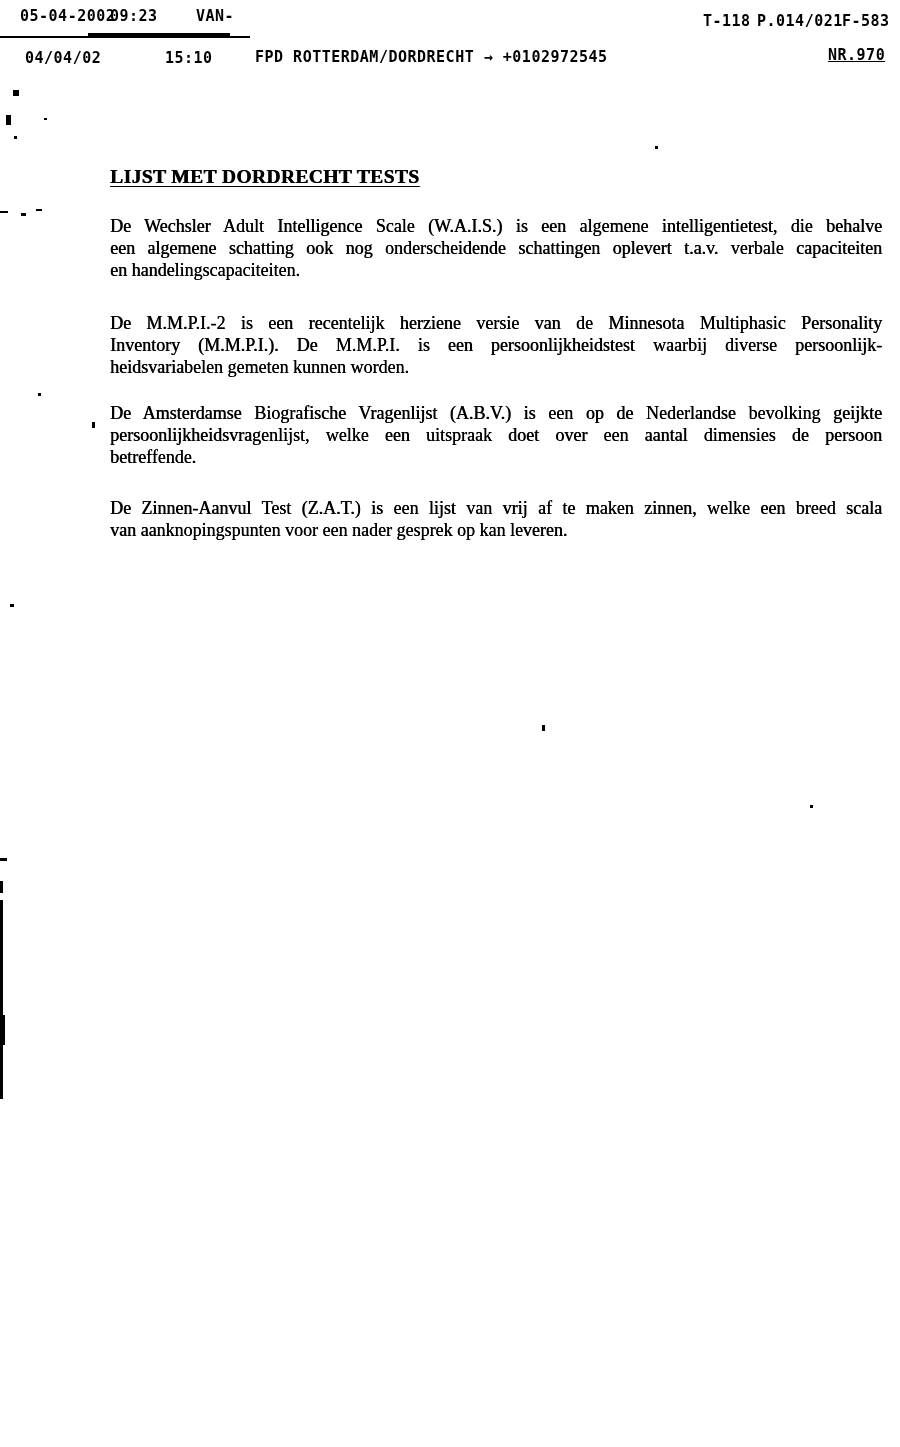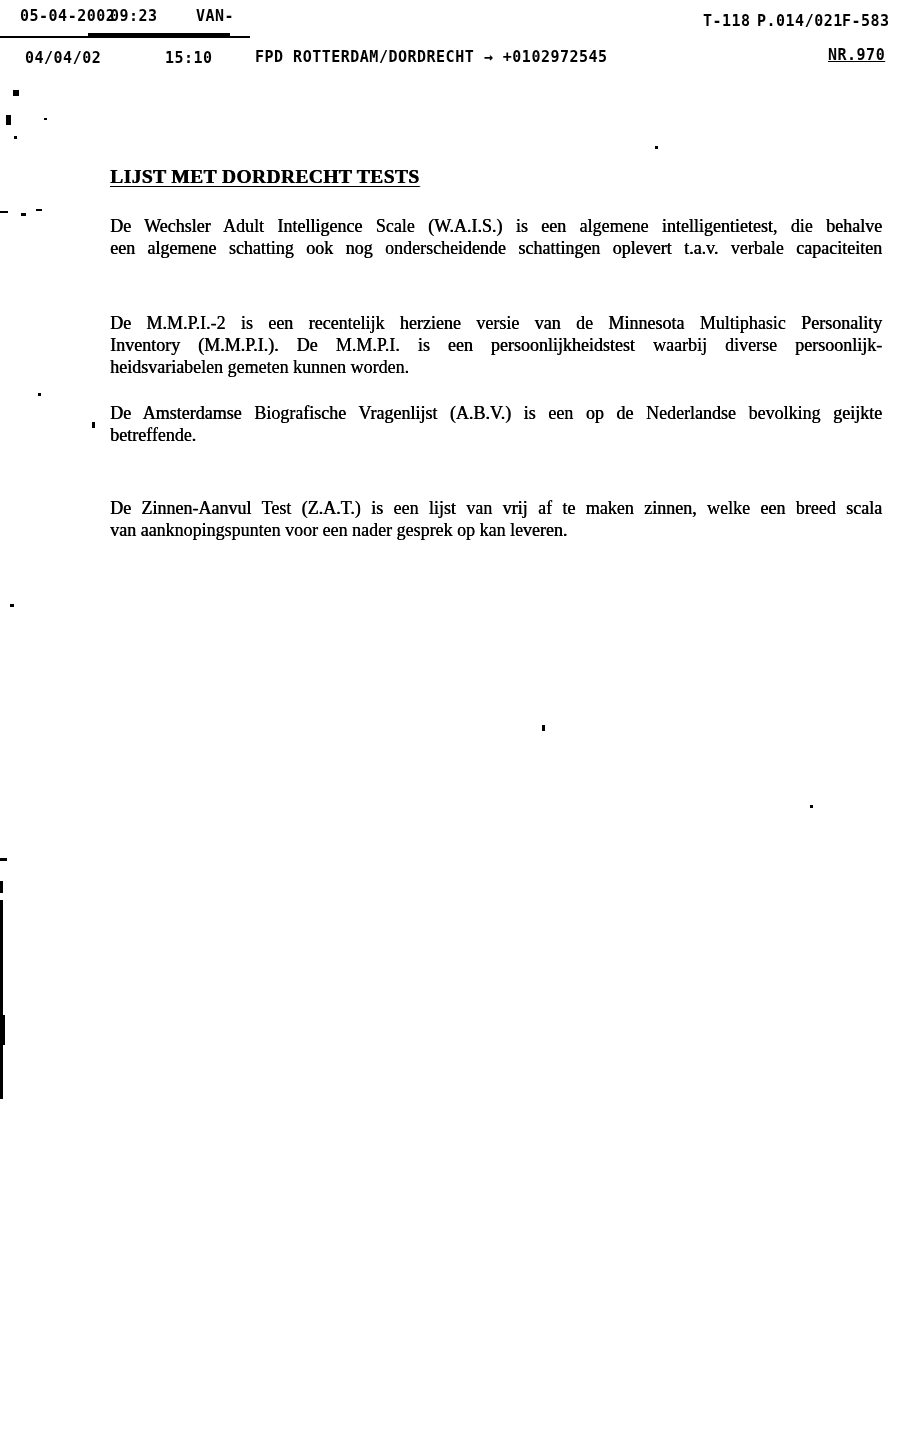--- a/index.html
+++ b/index.html
@@ -81,30 +81,32 @@
   <div class="fax-text" style="left:25px; top:49px;">04/04/02</div>
   <div class="fax-text" style="left:153px; top:49px;margin-left:12px;">15:10</div>
   <div class="fax-text" style="left:255px; top:48px;"><span>FPD ROTTERDAM/DORDRECHT</span> <span>→</span> <span>+0102972545</span></div>
   <div class="fax-text" style="left:828px; top:46px;text-decoration:underline;">NR.970</div>
 
   <div class="doc-title">LIJST MET DORDRECHT TESTS</div>
 
   <div class="para" style="top:216px;">
     <div class="pline">De Wechsler Adult Intelligence Scale (W.A.I.S.) is een algemene intelligentietest, die behalve</div>
     <div class="pline">een algemene schatting ook nog onderscheidende schattingen oplevert t.a.v. verbale capaciteiten</div>
+    <div class="pline last">en handelingscapaciteiten.</div>
   </div>
 
   <div class="para" style="top:313px;">
     <div class="pline">De M.M.P.I.-2 is een recentelijk herziene versie van de Minnesota Multiphasic Personality</div>
     <div class="pline">Inventory (M.M.P.I.). De M.M.P.I. is een persoonlijkheidstest waarbij diverse persoonlijk-</div>
     <div class="pline last">heidsvariabelen gemeten kunnen worden.</div>
   </div>
 
   <div class="para" style="top:403px;">
     <div class="pline">De Amsterdamse Biografische Vragenlijst (A.B.V.) is een op de Nederlandse bevolking geijkte</div>
+    <div class="pline">persoonlijkheidsvragenlijst, welke een uitspraak doet over een aantal dimensies de persoon</div>
     <div class="pline last">betreffende.</div>
   </div>
 
   <div class="para" style="top:498px;">
     <div class="pline">De Zinnen-Aanvul Test (Z.A.T.) is een lijst van vrij af te maken zinnen, welke een breed scala</div>
     <div class="pline last">van aanknopingspunten voor een nader gesprek op kan leveren.</div>
   </div>
 
   <div class="page-number">13</div>
 

